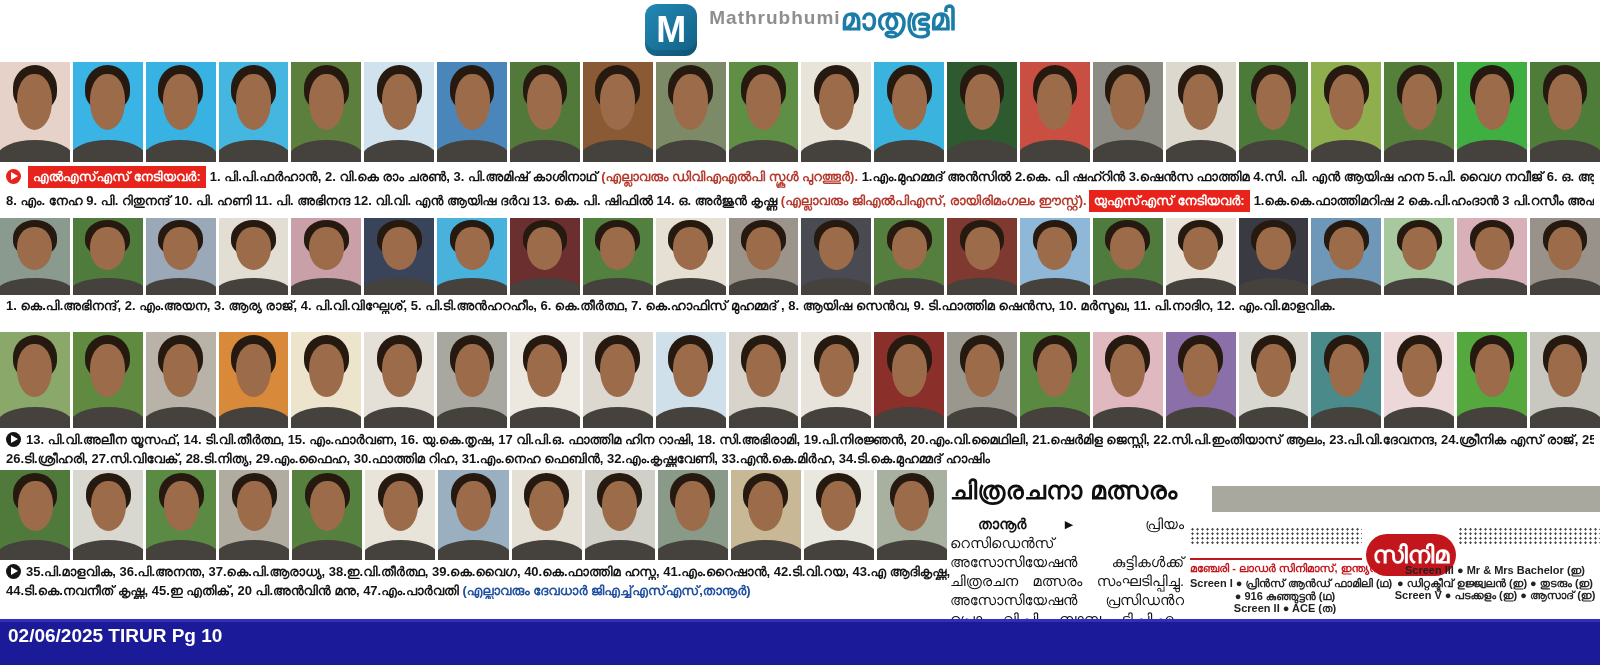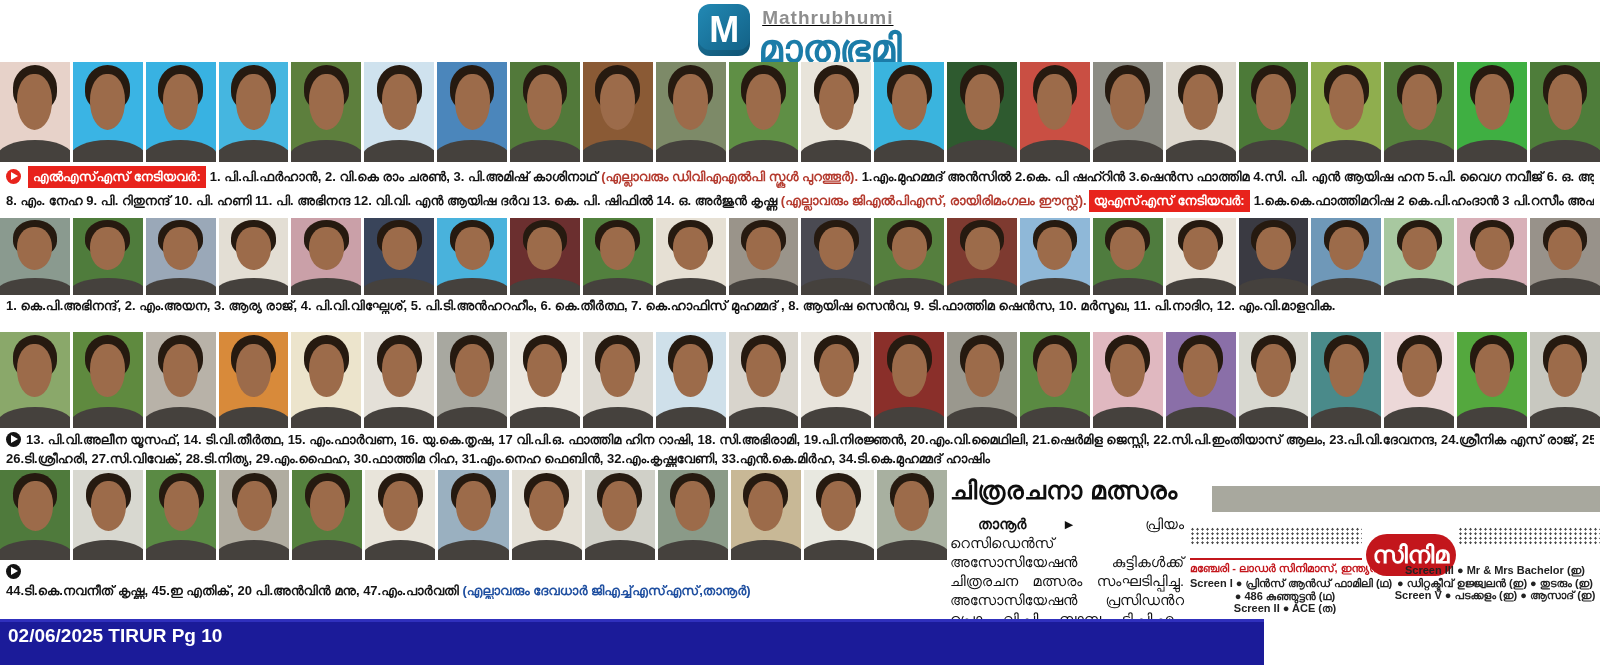--- a/index.html
+++ b/index.html
@@ -7,23 +7,23 @@
         font-family:"Liberation Sans",sans-serif;}
 
   
   .masthead{position:absolute;top:4px;left:0;width:100%;height:56px;display:flex;
             justify-content:center;align-items:flex-start;}
   .logo-wrap{display:flex;align-items:flex-start;gap:8px;}
   .logo-m{width:52px;height:52px;border-radius:12px;
           background:linear-gradient(135deg,#2289b4 0%,#125f84 100%);
           color:#fff;font-weight:bold;font-size:36px;display:flex;align-items:center;
           justify-content:center;box-shadow:inset 0 -6px 0 rgba(0,0,0,.12);}
-  .logo-texts{display:flex;flex-direction:column;line-height:1;text-decoration:underline;}
+  .logo-texts{display:flex;flex-direction:row;line-height:1;}
   .logo-en{color:#8e8e8e;font-weight:bold;font-size:19px;letter-spacing:1px;margin:4px 0 2px 4px;}
-  .logo-ml{color:#1b7ca8;font-weight:bold;font-size:39px;}
+  .logo-ml{color:#1b7ca8;font-weight:bold;font-size:31px;}
 
   
   .photo-row{position:absolute;left:0;display:flex;gap:3px;background:#fff;}
   .pcell{flex:1;position:relative;overflow:hidden;}
   .pcell .hair{position:absolute;left:18%;top:3%;width:64%;height:46%;background:#261a10;
                border-radius:50% 50% 42% 42%;}
   .pcell .head{position:absolute;left:25%;top:12%;width:50%;height:56%;background:#9c6b4a;
                border-radius:46% 46% 50% 50%;}
   .pcell .shoulders{position:absolute;left:-4%;bottom:-12%;width:108%;height:34%;
                background:#45413d;border-radius:50% 50% 0 0;}
@@ -63,21 +63,21 @@
         border-radius:21px;color:#fff;font-weight:bold;font-size:24px;display:flex;
         align-items:center;justify-content:center;}
   .red-rule{position:absolute;left:0;top:76px;width:172px;height:2px;background:#c3161c;}
   .cin-col{position:absolute;font-size:11px;font-weight:bold;color:#222;}
   .cin-col-left{left:0;top:80px;width:190px;}
   .cin-col-right{left:200px;top:82px;width:210px;}
   .cin-theatre{color:#c3161c;margin-bottom:2px;white-space:nowrap;}
   .cin-line{line-height:12.5px;white-space:nowrap;text-align:center;}
 
   
-  .footer{position:absolute;left:0;top:619px;width:1264px;height:46px;background:#1b1b99;
+  .footer{position:absolute;left:0;top:619px;width:1600px;height:46px;background:#1b1b99;
           border-top:3px solid #3030bd;box-sizing:border-box;}
   .footer-text{color:#fff;font-weight:bold;font-size:19px;padding:3px 0 0 8px;}
 </style>
 </head>
 <body>
 
 <div id="page">
 
   <div class="masthead">
     <div class="logo-wrap">
@@ -498,21 +498,21 @@
       <div class="cap-line"><span class="seg-t">8. എം. നേഹ 9. പി. റിതുനന്ദ് 10. പി. ഹണി 11. പി. അഭിനന്ദ 12. വി.വി. എൻ ആയിഷ ദർവ 13. കെ. പി. ഷിഫിൽ 14. ഒ. അർജുൻ കൃഷ്ണ </span><span class="seg-r">(എല്ലാവരും ജിഎൽപിഎസ്, രായിരിമംഗലം ഈസ്റ്റ്).</span><span class="seg-label">യുഎസ്എസ് നേടിയവർ:</span><span class="seg-t">1.കെ.കെ.ഫാത്തിമറിഷ 2 കെ.പി.ഹംദാൻ 3 പി.റസീം അഹമ്മദ് 4കെ.പി.നാഫിയ 5 അനുഷ്ക പ്രദീപ്</span></div>
     </div>
   <div class="caption" style="top: 298px;">
       <div class="cap-line"><span class="seg-t">1. കെ.പി.അഭിനന്ദ്, 2. എം.അയന, 3. ആര്യ രാജ്, 4. പി.വി.വിഘ്നേശ്, 5. പി.ടി.അൻഹറഹീം, 6. കെ.തീർത്ഥ, 7. കെ.ഹാഫിസ് മുഹമ്മദ് , 8. ആയിഷ സെൻവ, 9. ടി.ഫാത്തിമ ഷെൻസ, 10. മർസൂഖ, 11. പി.നാദിറ, 12. എം.വി.മാളവിക.</span></div>
     </div>
   <div class="caption" style="top: 432px;">
       <div class="cap-line"><span class="play play-black"></span><span class="seg-t">13. പി.വി.അലീന യൂസഫ്, 14. ടി.വി.തീർത്ഥ, 15. എം.ഫാർവണ, 16. യു.കെ.തൃഷ, 17 വി.പി.ഒ. ഫാത്തിമ ഹിന റാഷി, 18. സി.അഭിരാമി, 19.പി.നിരജ്ഞൻ, 20.എം.വി.മൈഥിലി, 21.ഷെർമിള ജെസ്സി, 22.സി.പി.ഇംതിയാസ് ആലം, 23.പി.വി.ദേവനന്ദ, 24.ശ്രീനിക എസ് രാജ്, 25.അലീന എസ് ബിജു,</span></div>
       <div class="cap-line"><span class="seg-t">26.ടി.ശ്രീഹരി, 27.സി.വിവേക്, 28.ടി.നിത്യ, 29.എം.ഫൈഹ, 30.ഫാത്തിമ റിഹ, 31.എം.നെഹ ഫെബിൻ, 32.എം.കൃഷ്ണവേണി, 33.എൻ.കെ.മിർഹ, 34.ടി.കെ.മുഹമ്മദ് ഹാഷിം</span></div>
     </div>
   <div class="caption" style="top: 564px;">
-      <div class="cap-line"><span class="play play-black"></span></div>
+      <div class="cap-line"><span class="play play-black"></span><span class="seg-t">35.പി.മാളവിക, 36.പി.അനന്ത, 37.കെ.പി.ആരാധ്യ, 38.ഇ.വി.തീർത്ഥ, 39.കെ.വൈഗ, 40.കെ.ഫാത്തിമ ഹസ്ന, 41.എം.റൈഷാൻ, 42.ടി.വി.റയ, 43.എ ആദികൃഷ്ണ,</span></div>
       <div class="cap-line"><span class="seg-t">44.ടി.കെ.നവനീത് കൃഷ്ണ, 45.ഇ എതിക്, 20 പി.അൻവിൻ മനു, 47.എം.പാർവതി </span><span class="seg-b">(എല്ലാവരും ദേവധാർ ജിഎച്ച്എസ്എസ്,താനൂർ)</span></div>
     </div>
 
   <div class="article">
     <div class="article-title">ചിത്രരചനാ മത്സരം</div>
     <div class="article-body">
       <span class="dateline">താനൂർ</span>
       <span class="pointer">▶</span>
       <span>പ്രിയം റെസിഡെൻസ് അസോസിയേഷൻ കുട്ടികൾക്ക് ചിത്രരചന മത്സരം സംഘടിപ്പിച്ചു. അസോസിയേഷൻ പ്രസിഡൻറ പ്രൊ. വി.പി. ബാബു, ടി.പി.എം. താഹിറ എന്നിവർ സംസാരിച്ചു.</span>
     </div>
@@ -521,21 +521,21 @@
   <div class="cinema">
     <div class="gray-bar"></div>
     <div class="dots dots-left"></div>
     <div class="dots dots-right"></div>
     <div class="cin-badge">സിനിമ</div>
     <div class="red-rule"></div>
     <div class="cin-col cin-col-left">
       <div class="cin-theatre">മഞ്ചേരി - ലാഡർ സിനിമാസ്, ഇന്ത്യൻ മാൾ</div>
       <div>
           <div class="cin-line">Screen I  ● പ്രിൻസ് ആൻഡ് ഫാമിലി (ഥ)</div>
-          <div class="cin-line">● 486 കുഞ്ഞുട്ടൻ (ഥ)</div>
+          <div class="cin-line">● 916 കുഞ്ഞുട്ടൻ (ഥ)</div>
           <div class="cin-line">Screen II ● ACE (ത)</div>
         </div>
     </div>
     <div class="cin-col cin-col-right">
       <div>
           <div class="cin-line">Screen III ● Mr &amp; Mrs Bachelor (ഇ)</div>
           <div class="cin-line">● ഡിറ്റക്ടീവ് ഉജ്ജ്വലൻ (ഇ)  ● തുടരും (ഇ)</div>
           <div class="cin-line">Screen V ● പടക്കളം (ഇ)  ● ആസാദ് (ഇ)</div>
         </div>
     </div>

